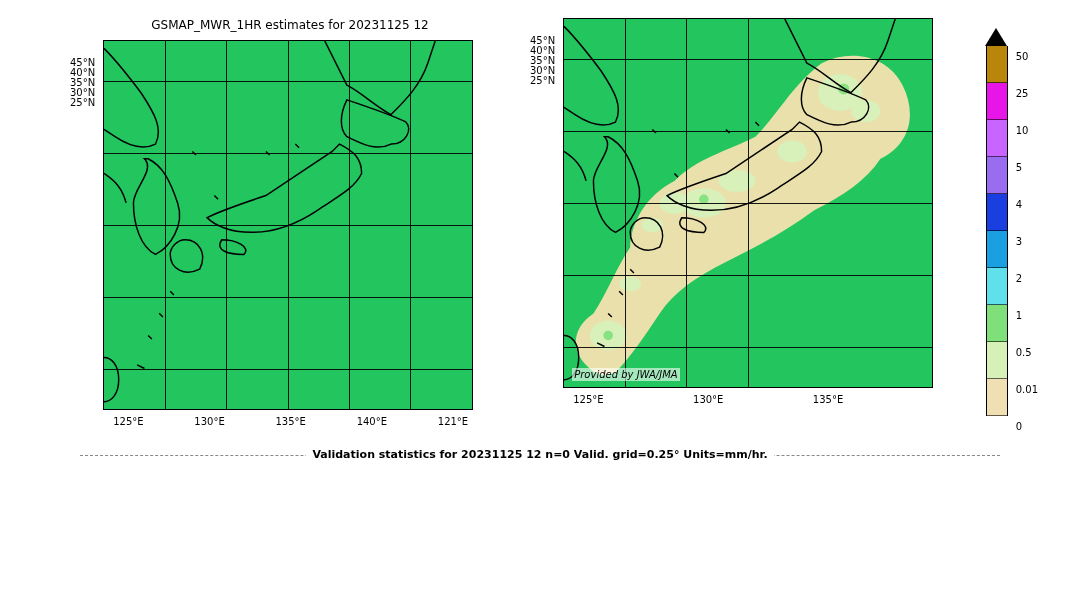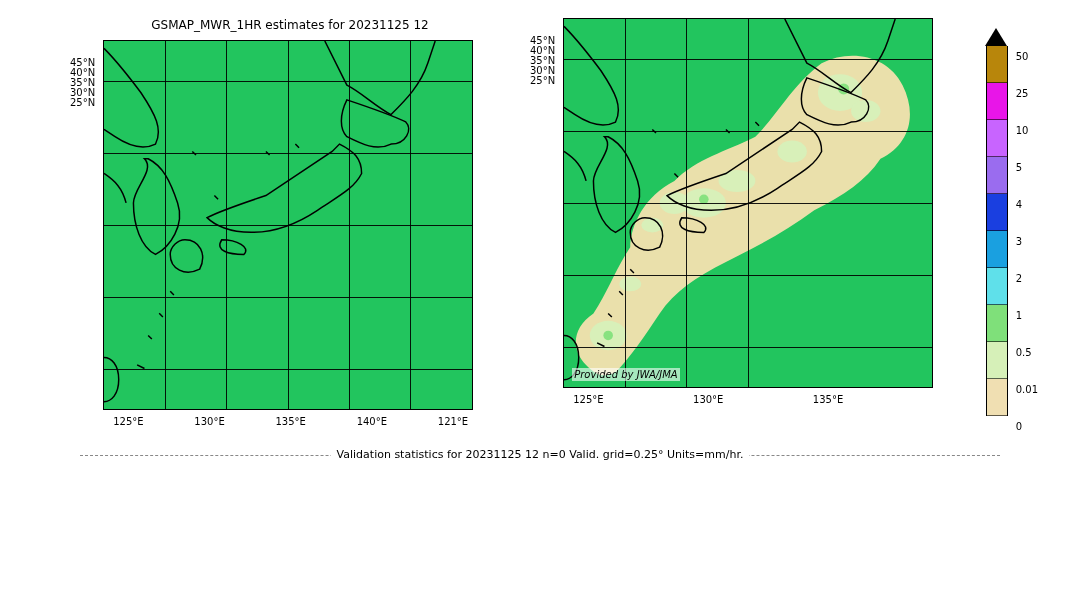--- a/index.html
+++ b/index.html
@@ -117,20 +117,21 @@
       font-size: 10px;
       padding-top: 10px;
     }
     .colorbar-label { height: 37px; line-height: 1; display:flex; align-items:center;}
     .statline-wrap {
       position: absolute;
       top: 448px;
       left: 0; right: 0;
       text-align: center;
       font-size: 11px;
+      font-weight: bold;
     }
     .statline {
       display: inline-block;
       padding: 0 6px;
       position: relative;
       z-index: 2;
       background: #fff;
     }
     .stat-dashes {
       position: absolute;

